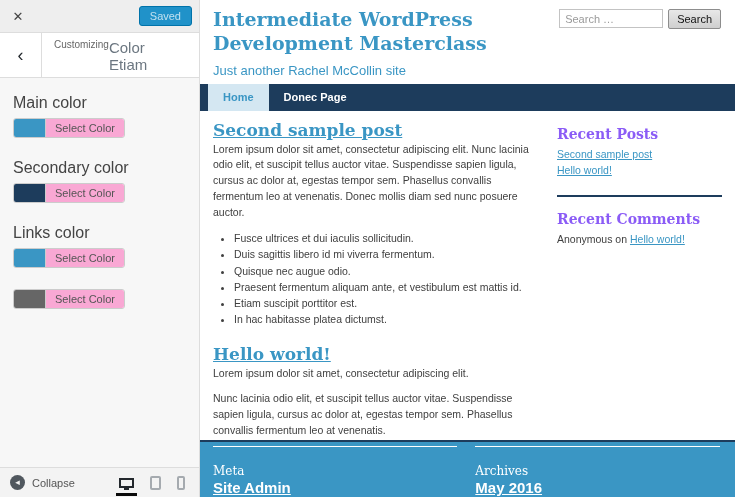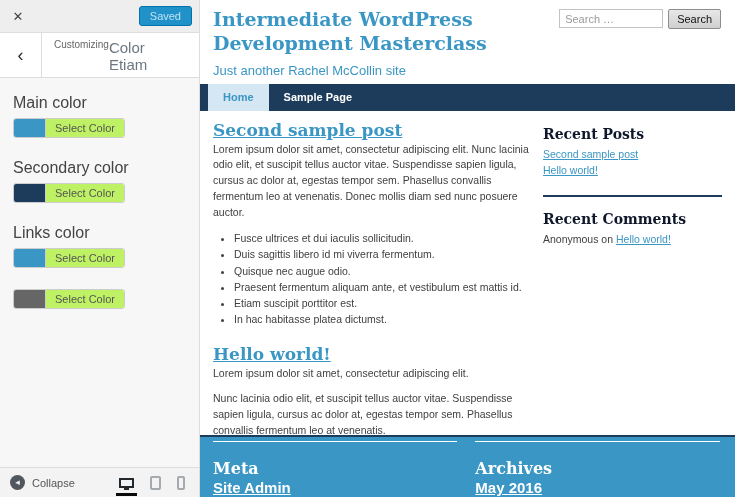--- a/index.html
+++ b/index.html
@@ -15,21 +15,21 @@
   .cz-header { height:45px; flex:0 0 45px; background:#fff; border-bottom:1px solid #ddd; display:flex; }
   .cz-back { width:42px; border-right:1px solid #ddd; display:flex; align-items:center; justify-content:center; font-size:18px; color:#23282d; cursor:pointer; }
   .cz-header-text { padding:6px 12px; display:flex; flex-direction:row; justify-content:center; }
   .cz-kicker { font-size:10px; color:#666; margin-bottom:2px; }
   .cz-title { font-size:15px; color:#6c7781; }
   .cz-body { flex:1; padding:16px 13px; }
   .cz-control { margin-bottom:21px; }
   .cz-label { font-size:16px; color:#444; margin-bottom:6px; display:block; }
   .cz-picker { display:flex; align-items:stretch; height:20px; width:max-content; background:#fff; border:1px solid #ccc; border-radius:3px; overflow:hidden; }
   .cz-swatch { width:32px; border-right:1px solid #ccc; }
-  .cz-pick-btn { border:none; background:#bef264; font-size:11px; color:#555; padding:0 9px; cursor:pointer; }
+  .cz-pick-btn { border:none; background:#f9a8d4; font-size:11px; color:#555; padding:0 9px; cursor:pointer; }
   .cz-footer { height:30px; flex:0 0 30px; background:#f3f3f3; border-top:1px solid #ddd; display:flex; align-items:center; justify-content:space-between; padding:0 10px 0 10px; position:relative; }
   .cz-collapse { display:flex; align-items:center; gap:7px; cursor:pointer; }
   .cz-collapse-circle { width:15px; height:15px; border-radius:50%; background:#50575e; color:#f3f3f3; font-size:9px; display:flex; align-items:center; justify-content:center; line-height:1; }
   .cz-collapse-label { font-size:11px; color:#555; }
   .cz-devices { display:flex; align-items:center; gap:16px; padding-right:4px; }
   .dev { position:relative; height:100%; display:flex; align-items:center; cursor:pointer; }
   .icon-monitor { width:15px; height:10px; border:2px solid #23282d; position:relative; }
   .icon-monitor::after { content:""; position:absolute; left:3px; right:3px; bottom:-4px; height:2px; background:#23282d; }
   .dev-active-bar { position:absolute; left:-3px; bottom:-8px; width:21px; height:3px; background:#0a0a0a; }
   .icon-tablet { width:11px; height:14px; border:2px solid #a5aaaf; border-radius:2px; }
@@ -40,36 +40,36 @@
   .site-header { padding:8px 14px 6px 13px; display:flex; justify-content:space-between; }
   .site-title { font-family:"DejaVu Serif", serif; font-weight:700; font-size:19px; line-height:1.25; color:#3a96c4; max-width:280px; cursor:pointer; }
   .site-tagline { font-family:Liberation Sans, sans-serif; font-size:13px; color:#3a96c4; margin-top:7px; }
   .search-form { display:flex; align-items:flex-start; gap:5px; padding-top:1px; }
   .search-input { width:104px; height:19px; border:1px solid #c3c3c3; font-size:11px; padding:0 5px; color:#444; }
   .search-input::placeholder { color:#9a9a9a; }
   .search-btn { height:20px; font-size:11px; color:#111; background:linear-gradient(#e8e8e8,#cfcfcf); border:1px solid #8d8d8d; border-radius:2px; padding:0 8px; cursor:pointer; }
   .site-nav { height:27px; flex:0 0 27px; background:#1d3c5c; display:flex; align-items:stretch; padding-left:8px; }
   .nav-item { display:flex; align-items:center; padding:0 15px; font-size:11px; font-weight:bold; color:#fff; cursor:pointer; }
   .nav-item.active { background:#d4e7f2; color:#3a96c4; }
-  .site-body { flex:1; display:flex; padding:9px 13px 0 13px; gap:0; overflow:hidden; }
+  .site-body { flex:1; display:flex; padding:9px 13px 0 13px; gap:14px; overflow:hidden; }
   .posts { width:330px; flex:0 0 330px; }
   .post { margin-bottom:16px; }
   .post-title { font-family:"DejaVu Serif", serif; font-weight:700; font-size:17px; color:#3a96c4; text-decoration:underline; display:inline-block; margin-bottom:2px; cursor:pointer; }
   .post p { font-size:10.5px; line-height:1.5; color:#404040; margin-bottom:10px; }
   .post ul { margin:11px 0 14px 0; padding-left:21px; }
   .post li { font-size:10.5px; line-height:1.45; color:#404040; margin-bottom:1px; }
   .site-sidebar { flex:1; padding-top:6px; }
-  .widget-title { font-family:"DejaVu Serif", serif; font-weight:700; font-size:14px; color:#0f172a; margin-bottom:4px; }
+  .widget-title { font-family:"DejaVu Serif", serif; font-weight:700; font-size:14px; color:#8b5cf6; margin-bottom:4px; }
   .widget a, .w-link { display:block; font-size:10.5px; line-height:1.6; color:#3a96c4; text-decoration:underline; cursor:pointer; }
   .widget-divider { border:none; border-top:2px solid #1d3c5c; margin:16px 0 14px 0; }
   .comment-line { font-size:10.5px; color:#404040; }
   .comment-line .inline-link { display:inline; }
   .site-footer { flex:0 0 44px; background:#3a96c4; border-top:2px solid #1d3c5c; display:flex; gap:18px; padding:4px 13px 0 13px; }
   .footer-col { width:48%; border-top:1px solid #fff; padding-top:4px; }
-  .footer-col-title { font-family:"DejaVu Serif", serif; font-weight:700; font-size:16px; color:#fff;margin-top:13px; }
+  .footer-col-title { font-family:"DejaVu Serif", serif; font-weight:400; font-size:12px; color:#fff;margin-top:13px; }
   .footer-link { font-size:15px; font-weight:bold; color:#fff; text-decoration:underline; cursor:pointer; display:inline-block; margin-top:1px; }
 </style>
 </head>
 <body>
 
 <div class="app">
 
   <aside class="customizer">
     <div class="cz-topbar">
       <span class="cz-close">✕</span>
@@ -142,21 +142,21 @@
         <div class="site-tagline">Just another Rachel McCollin site</div>
       </div>
       <div class="search-form">
         <input class="search-input" type="text" placeholder="Search …" style="">
         <button class="search-btn">Search</button>
       </div>
     </header>
 
     <nav class="site-nav">
       <span class="nav-item active">Home</span>
-      <span class="nav-item">Sample Page</span>
+      <span class="nav-item">Donec Page</span>
     </nav>
 
     <div class="site-body">
 
       <section class="posts">
         <article class="post">
           <span class="post-title">Second sample post</span>
           <p>Lorem ipsum dolor sit amet, consectetur adipiscing elit. Nunc lacinia odio elit, et suscipit tellus auctor vitae. Suspendisse sapien ligula, cursus ac dolor at, egestas tempor sem. Phasellus convallis fermentum leo at venenatis. Donec mollis diam sed nunc posuere auctor.</p>
           <ul>
             <li>Fusce ultrices et dui iaculis sollicitudin.</li>

